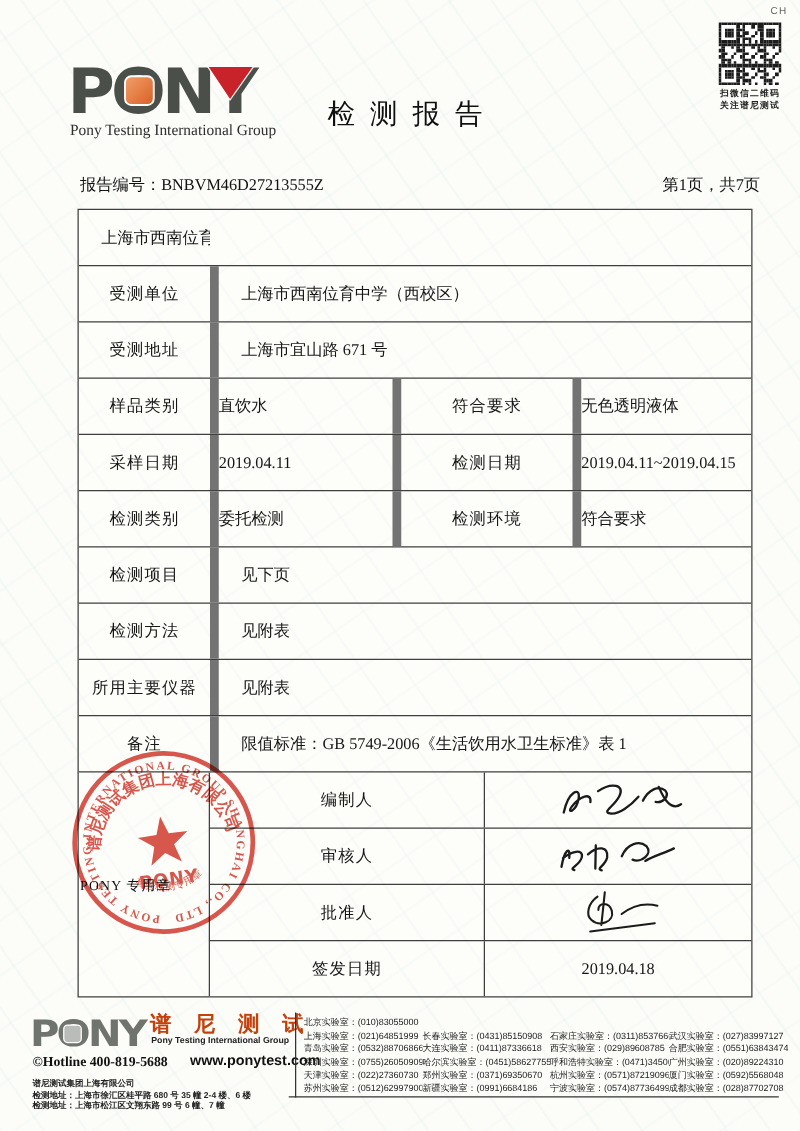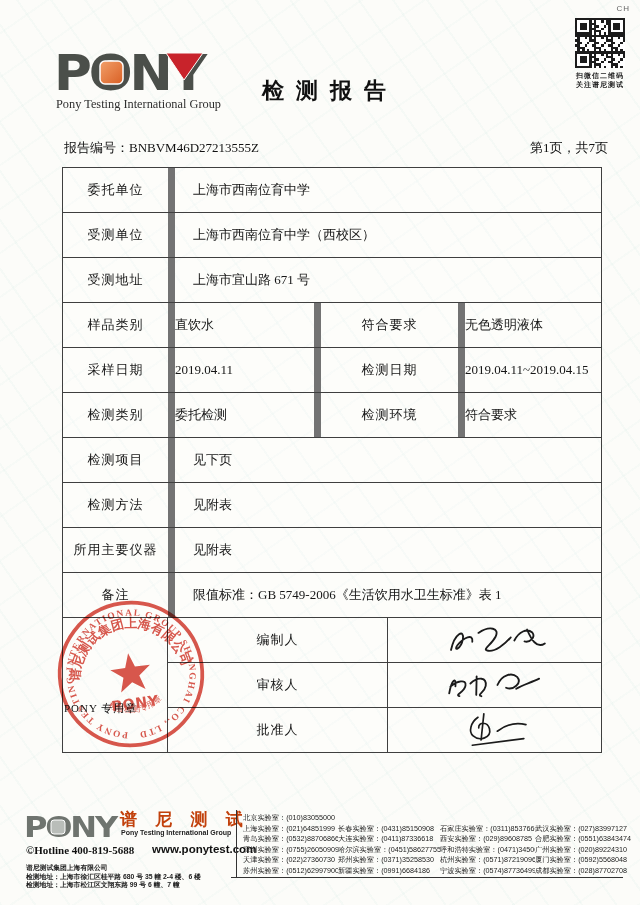--- a/index.html
+++ b/index.html
@@ -22,21 +22,21 @@
     font-family:"Liberation Sans",sans-serif;}
   #qr-wrap{top:18px;left:574px;width:52px;text-align:center;z-index:2;}
   #qr{width:50px;height:50px;margin:0 auto;display:grid;
     grid-template-columns:repeat(21,1fr);grid-template-rows:repeat(21,1fr);
     background:#fff;}
   #qr .qm.on{background:#1c1c1c;}
   .qr-caption{font-size:7px;font-weight:bold;color:#222;line-height:9px;
     letter-spacing:1px;margin-top:3px;white-space:nowrap;
     font-family:"Liberation Sans",sans-serif;}
   #logo-main{top:48px;left:54px;z-index:2;}
-  #report-title{top:76px;left:262px;font-size:22px;font-weight:bold;
+  #report-title{top:76px;left:262px;font-size:22px;font-weight:normal;
     letter-spacing:12px;color:#101010;z-index:2;white-space:nowrap;}
 
   
   #meta-line{top:139px;left:64px;width:544px;display:flex;
     justify-content:space-between;font-size:13px;color:#111;z-index:2;}
 
   
   #report-table{
     top:167px;left:62px;width:540px;z-index:2;
     border:1px solid #3f3f3f;background:rgba(255,255,255,0.25);
@@ -570,21 +570,20 @@
   <div id="meta-line" class="abs">
     <span>
       <span>报告编号：</span><span>BNBVM46D27213555Z</span>
     </span>
     <span>第1页，共7页</span>
   </div>
 
   <div id="report-table" class="abs">
 
     <div class="trow cols2">
-      <div class="cell lbl">委托单位</div>
       <div class="cell val-left">上海市西南位育中学</div>
     </div>
 
     <div class="trow cols2">
       <div class="cell lbl">受测单位</div>
       <div class="cell val-left">上海市西南位育中学（西校区）</div>
     </div>
 
     <div class="trow cols2">
       <div class="cell lbl">受测地址</div>
@@ -662,20 +661,24 @@
           <div class="slabel">批准人</div>
           <div class="svalue">
             <svg class="sig-svg" width="110" height="42" viewBox="0 0 110 55">
               <path d="M34 8 C24 14 20 26 26 32 C34 40 50 36 48 24 C46 14 34 14 34 22 M42 4 L36 38"></path>
               <path d="M58 28 C70 20 84 18 96 22"></path>
               <path d="M24 44 L92 40"></path>
             </svg>
           </div>
         </div>
 
+        <div class="srow">
+          <div class="slabel">签发日期</div>
+          <div class="svalue">2019.04.18</div>
+        </div>
 
       </div>
     </div>
   </div>
 
   <div id="stamp-label" class="abs">PONY 专用章</div>
 
   <div id="stamp" class="abs">
     <svg width="150" height="150" viewBox="0 0 200 200">
       <defs>
@@ -733,21 +736,21 @@
           <div class="lab-cell">合肥实验室：(0551)63843474</div>
         </div>
         <div class="lab-row">
           <div class="lab-cell">深圳实验室：(0755)26050909</div>
           <div class="lab-cell">哈尔滨实验室：(0451)58627755</div>
           <div class="lab-cell">呼和浩特实验室：(0471)3450025</div>
           <div class="lab-cell">广州实验室：(020)89224310</div>
         </div>
         <div class="lab-row">
           <div class="lab-cell">天津实验室：(022)27360730</div>
-          <div class="lab-cell">郑州实验室：(0371)35258530</div>
+          <div class="lab-cell">郑州实验室：(0371)69350670</div>
           <div class="lab-cell">杭州实验室：(0571)87219096</div>
           <div class="lab-cell">厦门实验室：(0592)5568048</div>
         </div>
         <div class="lab-row">
           <div class="lab-cell">苏州实验室：(0512)62997900</div>
           <div class="lab-cell">新疆实验室：(0991)6684186</div>
           <div class="lab-cell">宁波实验室：(0574)87736499</div>
           <div class="lab-cell">成都实验室：(028)87702708</div>
         </div>
       </div>

